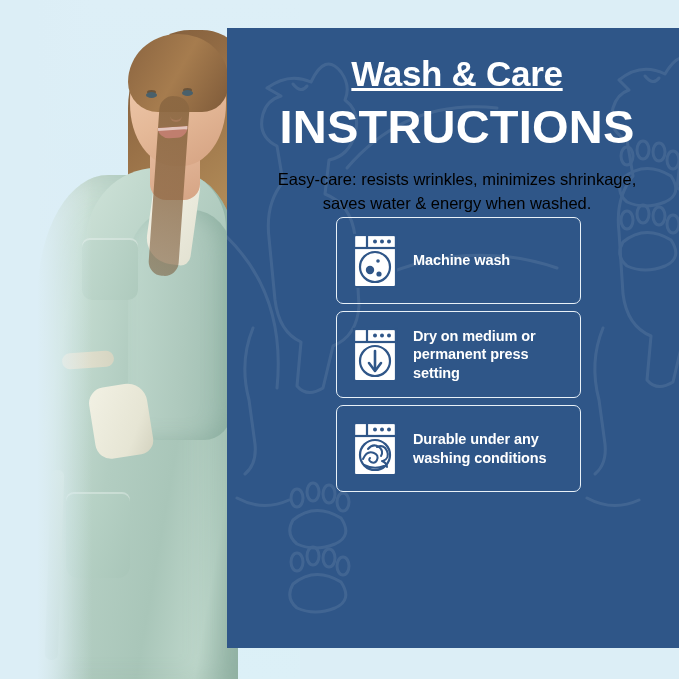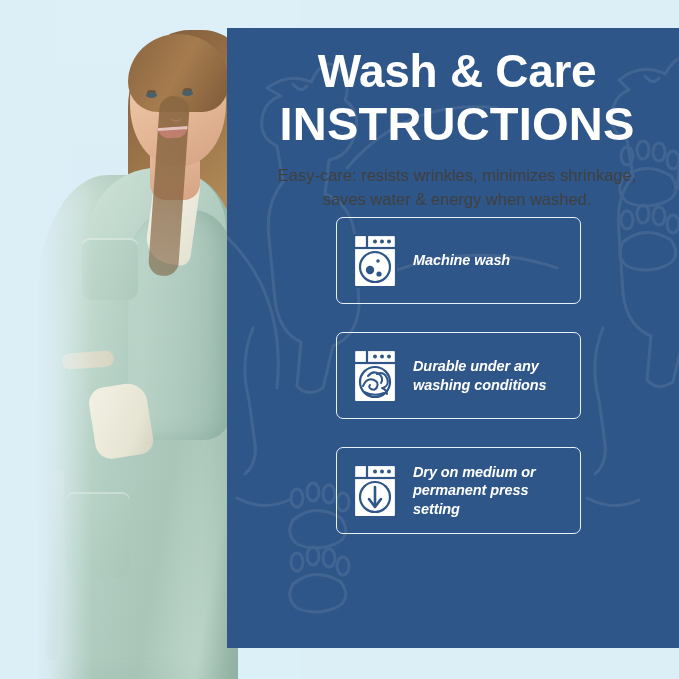--- a/index.html
+++ b/index.html
@@ -188,51 +188,51 @@
 
   
   .headings {
     position: absolute;
     left: 247px; top: 46px;
     width: 420px;
     text-align: center;
     color: #ffffff;
   }
   .title-1 {
-    font-size: 46px;
+    font-size: 35px;
     font-weight: bold;
     letter-spacing: -0.3px;
     line-height: 1.12;
-    margin: 0;
+    margin: 8px;
+    text-decoration: underline;
   }
   .title-2 {
     font-size: 47px;
     font-weight: bold;
     letter-spacing: 0.2px;
     line-height: 1.12;
     margin: 0;
   }
   .subtitle {
     margin: 14px auto 0;
     width: 400px;
     font-size: 16.5px;
     line-height: 1.45;
     font-weight: normal;
-    color: #404040;
+    color: #000000;
   }
 
   
   .cards {
     position: absolute;
     left: 336px; top: 217px;
     width: 245px;
     display: flex;
     flex-direction: column;
-    gap: 28px;
-    font-style: italic;
+    gap: 7px;
   }
   .card {
     box-sizing: border-box;
     border: 1.6px solid #e8f1f8;
     border-radius: 7px;
     display: flex;
     align-items: center;
     padding: 0 10px 0 12px;
     gap: 12px;
     background: transparent;
@@ -351,20 +351,38 @@
           <rect x="2" y="2" width="42" height="52" rx="2" fill="none" stroke="#2f5688" stroke-width="2.2"></rect>
           <circle cx="23" cy="34" r="15" fill="none" stroke="#2f5688" stroke-width="2.2"></circle>
           <circle cx="18" cy="37" r="4.2" fill="#2f5688"></circle>
           <circle cx="27" cy="41" r="2.6" fill="#2f5688"></circle>
           <circle cx="26" cy="28" r="1.8" fill="#2f5688"></circle>
         </svg>
       </div>
       <div class="card-label">Machine wash</div>
     </div>
 
+    <div class="card c3">
+      <div class="card-icon">
+        <svg width="46" height="56" viewBox="0 0 46 56" aria-hidden="true">
+          <rect x="2" y="2" width="42" height="52" rx="2" fill="#ffffff"></rect>
+          <rect x="2" y="2" width="42" height="13" fill="#ffffff" stroke="#2f5688" stroke-width="2.2"></rect>
+          <line x1="15" y1="2" x2="15" y2="15" stroke="#2f5688" stroke-width="2.2"></line>
+          <circle cx="23" cy="8.5" r="2" fill="#2f5688"></circle>
+          <circle cx="30" cy="8.5" r="2" fill="#2f5688"></circle>
+          <circle cx="37" cy="8.5" r="2" fill="#2f5688"></circle>
+          <rect x="2" y="2" width="42" height="52" rx="2" fill="none" stroke="#2f5688" stroke-width="2.2"></rect>
+          <circle cx="23" cy="34" r="15" fill="none" stroke="#2f5688" stroke-width="2.2"></circle>
+          <line x1="23" y1="24" x2="23" y2="42" stroke="#2f5688" stroke-width="2.6" stroke-linecap="round"></line>
+          <path d="M17 36 L23 44 L29 36" fill="none" stroke="#2f5688" stroke-width="2.6" stroke-linecap="round" stroke-linejoin="round"></path>
+        </svg>
+      </div>
+      <div class="card-label">Dry on medium or permanent press setting</div>
+    </div>
+
     <div class="card c2">
       <div class="card-icon">
         <svg width="46" height="56" viewBox="0 0 46 56" aria-hidden="true">
           <rect x="2" y="2" width="42" height="52" rx="2" fill="#ffffff"></rect>
           <rect x="2" y="2" width="42" height="13" fill="#ffffff" stroke="#2f5688" stroke-width="2.2"></rect>
           <line x1="15" y1="2" x2="15" y2="15" stroke="#2f5688" stroke-width="2.2"></line>
           <circle cx="23" cy="8.5" r="2" fill="#2f5688"></circle>
           <circle cx="30" cy="8.5" r="2" fill="#2f5688"></circle>
           <circle cx="37" cy="8.5" r="2" fill="#2f5688"></circle>
           <rect x="2" y="2" width="42" height="52" rx="2" fill="none" stroke="#2f5688" stroke-width="2.2"></rect>
@@ -374,33 +392,15 @@
             <path d="M16 28 q5 -6 11 -2 q5 4 2 9"></path>
             <path d="M25 26 q7 -3 10 4 q3 7 -4 10"></path>
             <path d="M30 40 q5 2 5 6"></path>
             <path d="M12 44 q10 5 20 1"></path>
           </g>
         </svg>
       </div>
       <div class="card-label">Durable under any washing conditions</div>
     </div>
 
-    <div class="card c3">
-      <div class="card-icon">
-        <svg width="46" height="56" viewBox="0 0 46 56" aria-hidden="true">
-          <rect x="2" y="2" width="42" height="52" rx="2" fill="#ffffff"></rect>
-          <rect x="2" y="2" width="42" height="13" fill="#ffffff" stroke="#2f5688" stroke-width="2.2"></rect>
-          <line x1="15" y1="2" x2="15" y2="15" stroke="#2f5688" stroke-width="2.2"></line>
-          <circle cx="23" cy="8.5" r="2" fill="#2f5688"></circle>
-          <circle cx="30" cy="8.5" r="2" fill="#2f5688"></circle>
-          <circle cx="37" cy="8.5" r="2" fill="#2f5688"></circle>
-          <rect x="2" y="2" width="42" height="52" rx="2" fill="none" stroke="#2f5688" stroke-width="2.2"></rect>
-          <circle cx="23" cy="34" r="15" fill="none" stroke="#2f5688" stroke-width="2.2"></circle>
-          <line x1="23" y1="24" x2="23" y2="42" stroke="#2f5688" stroke-width="2.6" stroke-linecap="round"></line>
-          <path d="M17 36 L23 44 L29 36" fill="none" stroke="#2f5688" stroke-width="2.6" stroke-linecap="round" stroke-linejoin="round"></path>
-        </svg>
-      </div>
-      <div class="card-label">Dry on medium or permanent press setting</div>
-    </div>
-
 
   </div>
 </div>
 
 </body></html>

